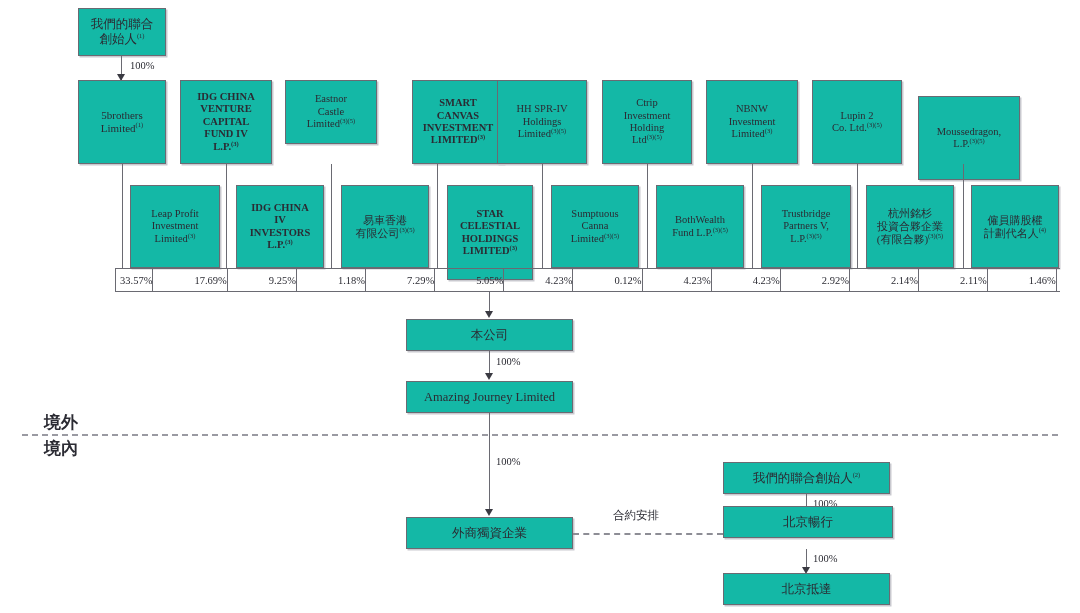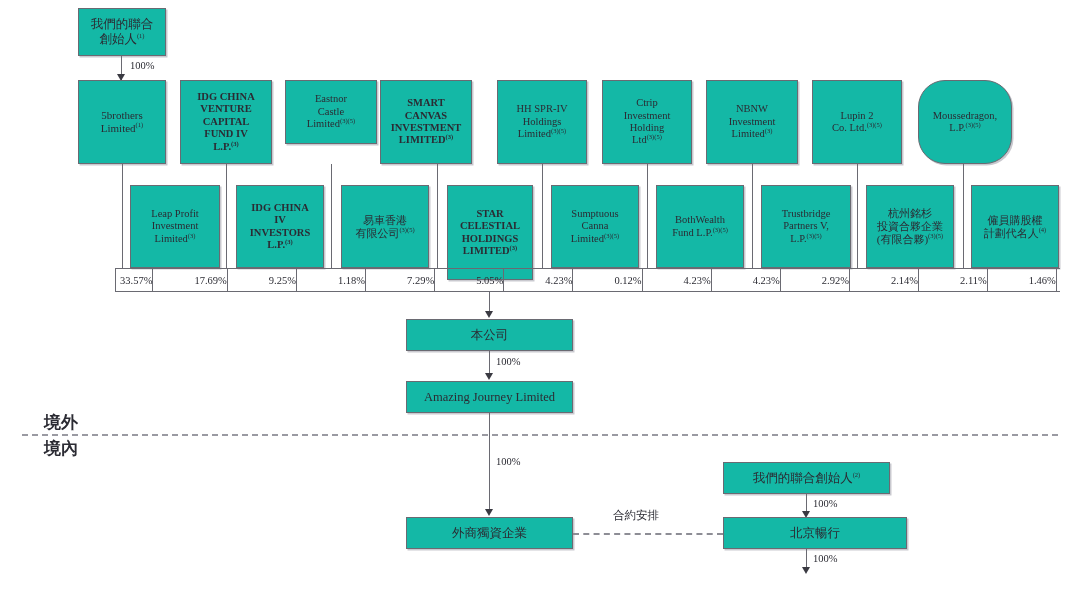--- a/index.html
+++ b/index.html
@@ -97,36 +97,36 @@
   <div id="row1">
       <div class="box fs11" style="left: 78px; top: 80px; width: 88px; height: 84px;">
         <span class="t">5brothers<br>Limited<sup>(1)</sup></span>
       </div>
       <div class="box fs10 bold" style="left: 180px; top: 80px; width: 92px; height: 84px;">
         <span class="t">IDG CHINA<br>VENTURE<br>CAPITAL<br>FUND IV<br>L.P.<sup>(3)</sup></span>
       </div>
       <div class="box fs10" style="left: 285px; top: 80px; width: 92px; height: 64px;">
         <span class="t">Eastnor<br>Castle<br>Limited<sup>(3)(5)</sup></span>
       </div>
-      <div class="box fs10 bold" style="left: 380px; top: 80px; width: 92px; height: 84px;">
+      <div class="box fs10 bold" style="left: 412px; top: 80px; width: 92px; height: 84px;">
         <span class="t">SMART<br>CANVAS<br>INVESTMENT<br>LIMITED<sup>(3)</sup></span>
       </div>
       <div class="box fs10" style="left: 497px; top: 80px; width: 90px; height: 84px;">
         <span class="t">HH SPR-IV<br>Holdings<br>Limited<sup>(3)(5)</sup></span>
       </div>
       <div class="box fs10" style="left: 602px; top: 80px; width: 90px; height: 84px;">
         <span class="t">Ctrip<br>Investment<br>Holding<br>Ltd<sup>(3)(5)</sup></span>
       </div>
       <div class="box fs10" style="left: 706px; top: 80px; width: 92px; height: 84px;">
         <span class="t">NBNW<br>Investment<br>Limited<sup>(3)</sup></span>
       </div>
       <div class="box fs10" style="left: 812px; top: 80px; width: 90px; height: 84px;">
         <span class="t">Lupin 2<br>Co. Ltd.<sup>(3)(5)</sup></span>
       </div>
-      <div class="box fs10" style="left: 918px; top: 80px; width: 94px; height: 84px; border-radius: 27px;">
+      <div class="box fs10" style="left: 918px; top: 96px; width: 102px; height: 84px;">
         <span class="t">Moussedragon,<br>L.P.<sup>(3)(5)</sup></span>
       </div>
     </div>
 
   <div id="row2">
       <div class="box fs10" style="left: 130px; top: 185px; width: 90px; height: 83px;">
         <span class="t">Leap Profit<br>Investment<br>Limited<sup>(3)</sup></span>
       </div>
       <div class="box fs10 bold" style="left: 236px; top: 185px; width: 88px; height: 83px;">
         <span class="t">IDG CHINA<br>IV<br>INVESTORS<br>L.P.<sup>(3)</sup></span>
@@ -226,21 +226,24 @@
   <div id="contract-line" style="left:573px;top:533px;width:150px;"></div>
   <div id="contract-label" style="left:613px;top:508px;">合約安排</div>
 
   <div class="box fs12" style="left:723px;top:462px;width:167px;height:32px;">
     <span class="t"><span>我們的聯合創始人</span><sup>(2)</sup></span>
   </div>
   <div class="vline" style="left:806px;top:494px;height:21px;"></div>
   <div class="arrow" style="left:802px;top:511px;"></div>
   <div class="pct-label" style="left:813px;top:498px;">100%</div>
 
-  <div class="box fs12" style="left:723px;top:517px;width:184px;height:32px;">
+  <div class="box fs12" style="left:723px;top:506px;width:170px;height:32px;">
     <span class="t">北京暢行</span>
   </div>
   <div class="vline" style="left:806px;top:549px;height:22px;"></div>
   <div class="arrow" style="left:802px;top:567px;"></div>
   <div class="pct-label" style="left:813px;top:553px;">100%</div>
 
+  <div class="box fs12" style="left:723px;top:573px;width:167px;height:32px;">
+    <span class="t">北京抵達</span>
+  </div>
 
 </div>
 
 </body></html>

